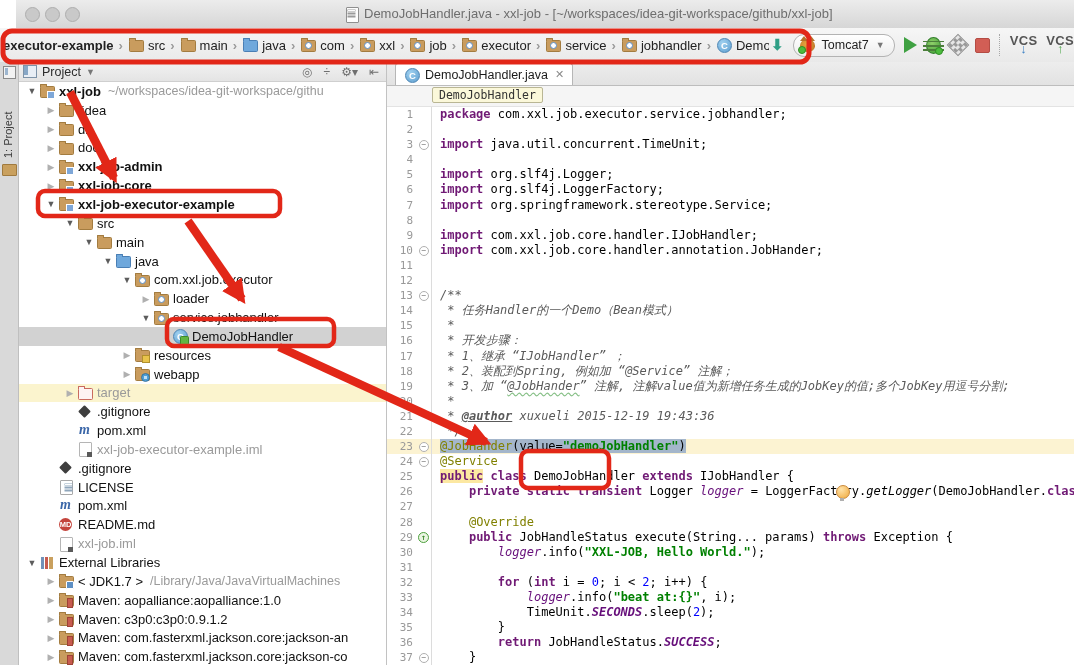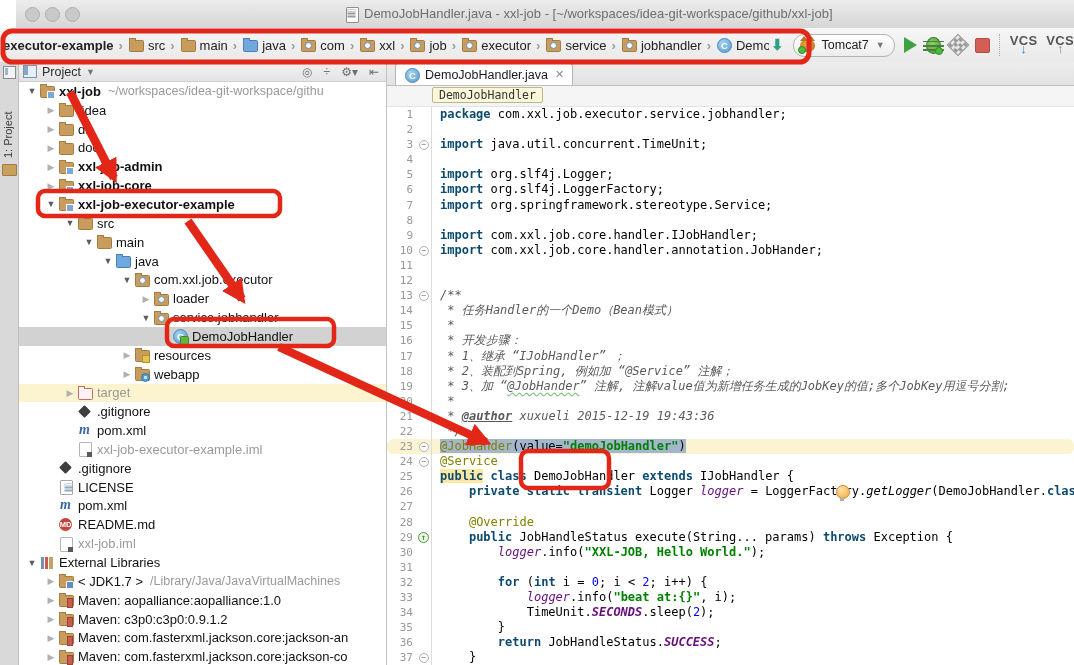--- a/index.html
+++ b/index.html
@@ -119,30 +119,30 @@
   .tabbar{height:23px;background:linear-gradient(#ededed,#e2e2e2);border-bottom:1px solid #bdbdbd;display:flex;align-items:flex-end;}
   .tab{display:flex;align-items:center;gap:5px;background:#fff;border:1px solid #b6b6b6;border-bottom:none;
     border-radius:3px 3px 0 0;height:21px;padding:0 8px;margin-left:8px;}
   .tab .tl2{font-size:12.5px;color:#1a1a1a;}
   .tab .x{color:#8a8a8a;font-size:11px;margin-left:2px;}
   .chipbar{height:20px;background:#f5f5f5;border-bottom:1px solid #e3e3e3;position:relative;}
   .chip{position:absolute;left:45px;top:1px;background:#fbf8da;border:1px solid #b9b694;border-radius:2px;
     font-family:"DejaVu Sans Mono",monospace;font-size:11.5px;padding:0px 6px;color:#333;}
   .code{position:relative;font-family:"DejaVu Sans Mono",monospace;font-size:12px;}
   .cl{height:15.1px;line-height:15.1px;display:flex;white-space:pre;}
-  .cl.caret{background:var(--caret-line);border-radius:6px;}
+  .cl.caret{background:var(--caret-line);}
   .ln{width:26px;flex:none;text-align:right;padding-right:4px;color:#999;font-size:11px;}
   .fold{width:14px;flex:none;text-align:center;color:#9a9a9a;font-size:9px;position:relative;border-right:1px solid #dcdcdc;margin-right:8px;}
   .fold .fm{position:absolute;left:2px;top:3px;width:8px;height:8px;border:1px solid #b0b0b0;border-radius:50%;
      background:#fff;color:#7a7a7a;font-size:8px;line-height:7px;}
   .fold .ov{position:absolute;left:1px;top:2px;width:9px;height:9px;border-radius:50%;background:#eaf5e2;
      border:1px solid #4ca03c;color:#3c8c2c;font-size:8px;line-height:9px;font-weight:bold;}
   .txt{flex:1;}
   .sel{background:var(--selection);}
-  .sg-k{color:#0c4a6e;font-weight:bold;}
+  .sg-k{color:#701a75;font-weight:bold;}
   .sg-p{color:#000;}
   .sg-s{color:#008000;font-weight:bold;}
   .sg-c{color:#5a5a5a;font-style:italic;}
   .sg-ct{color:#5a5a5a;font-style:italic;font-weight:bold;text-decoration:underline;}
   .sg-cu{color:#5a5a5a;font-style:italic;text-decoration:underline wavy #86c086;text-underline-offset:2px;}
   .sg-a{color:#808000;}
   .sg-f{color:#660e7a;font-style:italic;}
   .sg-sm{font-style:italic;color:#000;}
   .sg-sc{color:#660e7a;font-style:italic;font-weight:bold;}
   .sg-n{color:#0000ff;}

